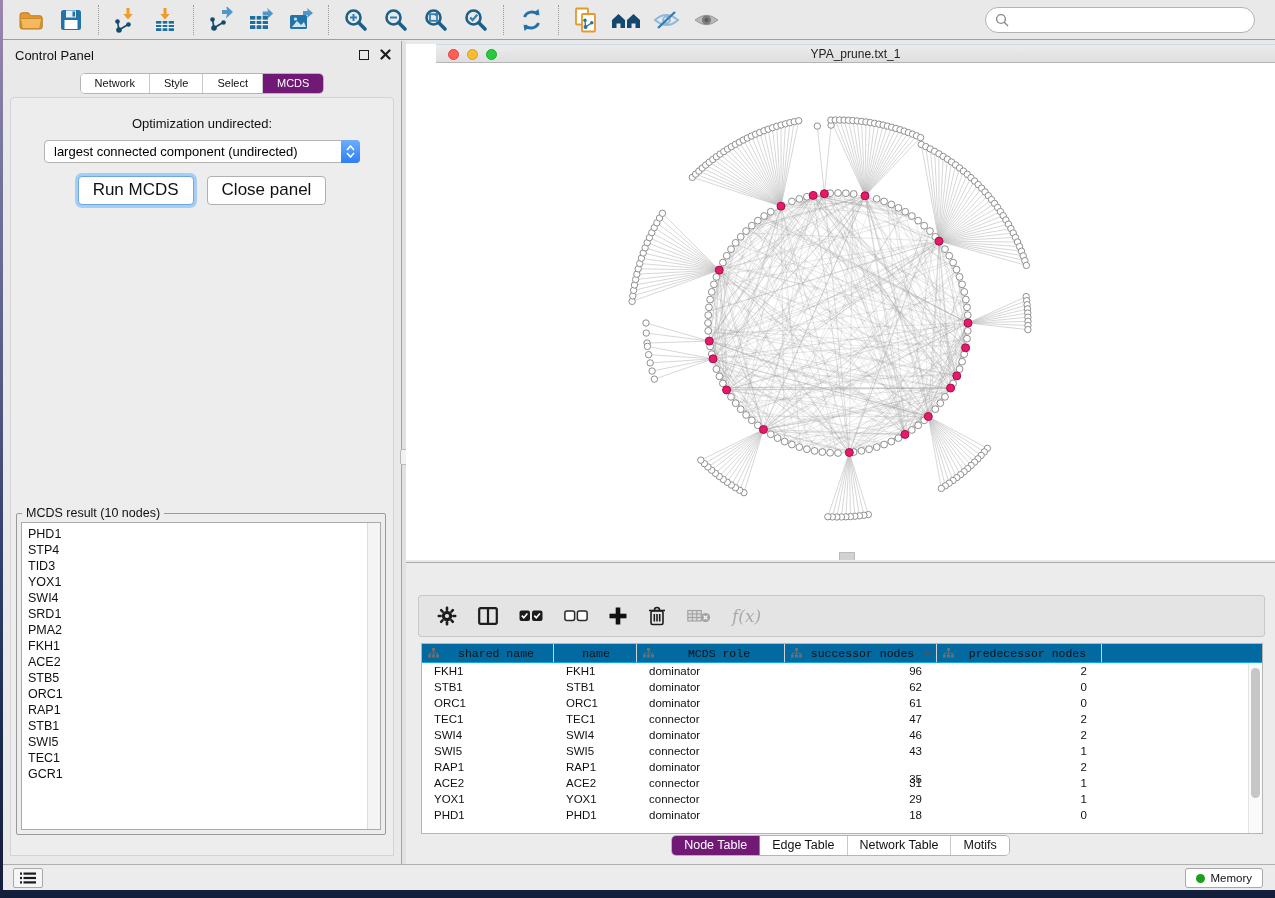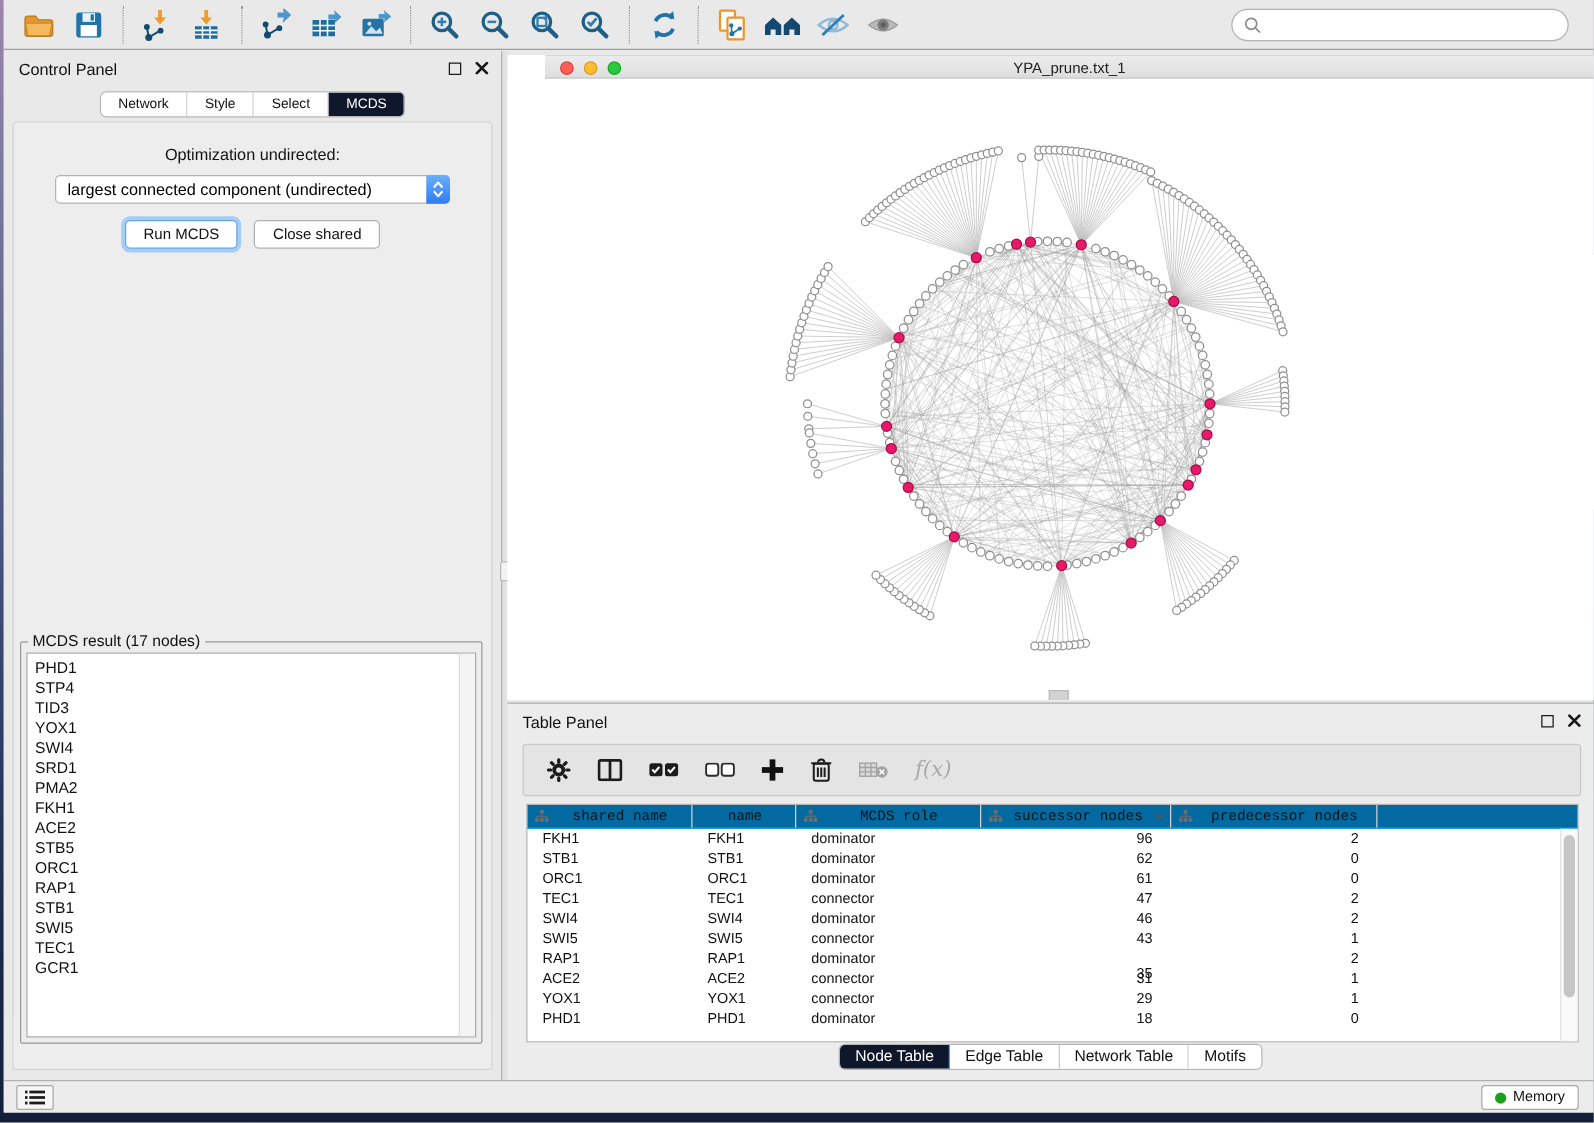--- a/index.html
+++ b/index.html
@@ -22,31 +22,31 @@
     border-right:1px solid #a3a3a3; }
   .panel-header { position:relative; height:28px; }
   .panel-title { position:absolute; left:12px; top:7px; font-size:13px; color:#111; }
   .win-btns { position:absolute; right:10px; top:8px; display:flex; gap:11px; align-items:center; }
   .float-btn { width:10px; height:10px; border:1.6px solid #1a1a1a; background:transparent; display:inline-block; }
   .close-btn svg { display:block; }
   .cp-tabs { position:absolute; left:0; right:0; top:32px; display:flex; justify-content:center; }
   .seg-group { display:flex; border:1px solid #b5b5b5; border-radius:5px; overflow:hidden; background:#fff; }
   .seg { padding:3px 14px 4px; font-size:11px; color:#111; border-right:1px solid #c9c9c9; background:#fff; }
   .seg:last-child { border-right:none; }
-  .seg.active { background:#0f172a; color:#fff; border-color:#3b99fc; }
+  .seg.active { background:#701a75; color:#fff; border-color:#3b99fc; }
   .cp-body { position:absolute; left:7px; right:7px; top:56px; bottom:8px; background:#ededed;
     border:1px solid #d4d4d4; border-radius:4px 4px 0 0; }
   .opt-label { text-align:center; margin-top:18px; font-size:13px; color:#111; }
   .mac-select { position:relative; margin:9px auto 0; width:316px; height:23px; background:#fff;
     border:1px solid #b3b3b3; border-radius:4px; font-size:13px; display:flex; align-items:center; }
   .mac-select .val { flex:1; padding-left:9px; white-space:nowrap; overflow:hidden; }
   .mac-select .stepper { width:19px; height:23px; margin:-1px -1px -1px 0; border-radius:0 4px 4px 0;
     background:linear-gradient(180deg,#6caefb,#2f7df6); display:flex; flex-direction:column; align-items:center; justify-content:center; gap:1px; }
   .btn-row { display:flex; justify-content:center; gap:13px; margin-top:13px; }
-  .pbtn { font-size:12px; color:#111; background:#fff; border:1px solid #b0b0b0; border-radius:4px;
+  .pbtn { font-size:17px; color:#111; background:#fff; border:1px solid #b0b0b0; border-radius:4px;
     padding:3px 14px 4px; font-family:"Liberation Sans",sans-serif; }
   .pbtn.focused { box-shadow:0 0 0 3px #a5cdf5; border-color:#6ba7e0; }
   .result-box { position:absolute; left:5px; right:7px; top:408px; bottom:20px; border:1px solid #9a9a9a;
     border-radius:2px; }
   .result-box legend { font-size:12.5px; color:#111; margin-left:5px; padding:0 4px; }
   .result-inner { position:absolute; left:4px; right:4px; top:2px; bottom:4px; background:#fff; border:1px solid #aaa; }
   .result-list { position:absolute; left:0; top:0; right:14px; bottom:0; padding:3px 0 0 6px; overflow:hidden; }
   .result-list div { font-size:12.5px; line-height:16px; color:#111; }
   .list-track { position:absolute; right:0; top:0; bottom:0; width:13px; background:#f4f4f4; border-left:1px solid #ddd; }
 
@@ -328,24 +328,24 @@
           <svg width="9" height="6" viewBox="0 0 9 6">
               <path d="M1 5 L4.5 1 L8 5" fill="none" stroke="#fff" stroke-width="1.6"></path>
             </svg>
           <svg width="9" height="6" viewBox="0 0 9 6">
               <path d="M1 1 L4.5 5 L8 1" fill="none" stroke="#fff" stroke-width="1.6"></path>
             </svg>
         </span>
       </div>
       <div class="btn-row">
         <button class="pbtn focused">Run MCDS</button>
-        <button class="pbtn">Close shared</button>
+        <button class="pbtn">Close panel</button>
       </div>
       <fieldset class="result-box">
-        <legend>MCDS result (17 nodes)</legend>
+        <legend>MCDS result (10 nodes)</legend>
         <div class="result-inner">
           <div class="result-list" id="mcds-list">
               <div>PHD1</div>
               <div>STP4</div>
               <div>TID3</div>
               <div>YOX1</div>
               <div>SWI4</div>
               <div>SRD1</div>
               <div>PMA2</div>
               <div>FKH1</div>
@@ -1187,34 +1187,20 @@
           <circle cx="357.43506327436404" cy="366.489765757569" r="4" fill="#e8186b" stroke="#a50f49" stroke-width="1"></circle>
           <circle cx="320.5682509087254" cy="326.95494973830705" r="4" fill="#e8186b" stroke="#a50f49" stroke-width="1"></circle>
           <circle cx="307.0359795280186" cy="295.83285625620994" r="4" fill="#e8186b" stroke="#a50f49" stroke-width="1"></circle>
           <circle cx="303.2651510635959" cy="278.09250312480856" r="4" fill="#e8186b" stroke="#a50f49" stroke-width="1"></circle>
         </svg>
     </div>
     <div class="h-grip"></div>
   </div>
 
   <div class="table-panel">
-    <div class="panel-header">
-      <span class="panel-title">Table Panel</span>
-      <span class="win-btns">
-        <span class="float-btn"></span>
-        <span class="close-btn">
-            <svg width="11" height="11" viewBox="0 0 11 11">
-              <g stroke="#1a1a1a" stroke-width="2.2" stroke-linecap="round">
-                <line x1="1.5" y1="1.5" x2="9.5" y2="9.5"></line>
-                <line x1="9.5" y1="1.5" x2="1.5" y2="9.5"></line>
-              </g>
-            </svg>
-          </span>
-      </span>
-    </div>
     <div class="tp-toolbar">
       <span class="ticon">
           <svg width="20" height="20" viewBox="0 0 20 20">
             <g fill="#1c1c1c">
               <circle cx="10" cy="10" r="5.2"></circle>
               <rect x="8.7" y="0.5" width="2.6" height="4.4" rx="1.2"></rect>
               <rect x="8.7" y="15.1" width="2.6" height="4.4" rx="1.2"></rect>
               <rect x="0.5" y="8.7" width="4.4" height="2.6" rx="1.2"></rect>
               <rect x="15.1" y="8.7" width="4.4" height="2.6" rx="1.2"></rect>
               <g transform="rotate(45 10 10)">

